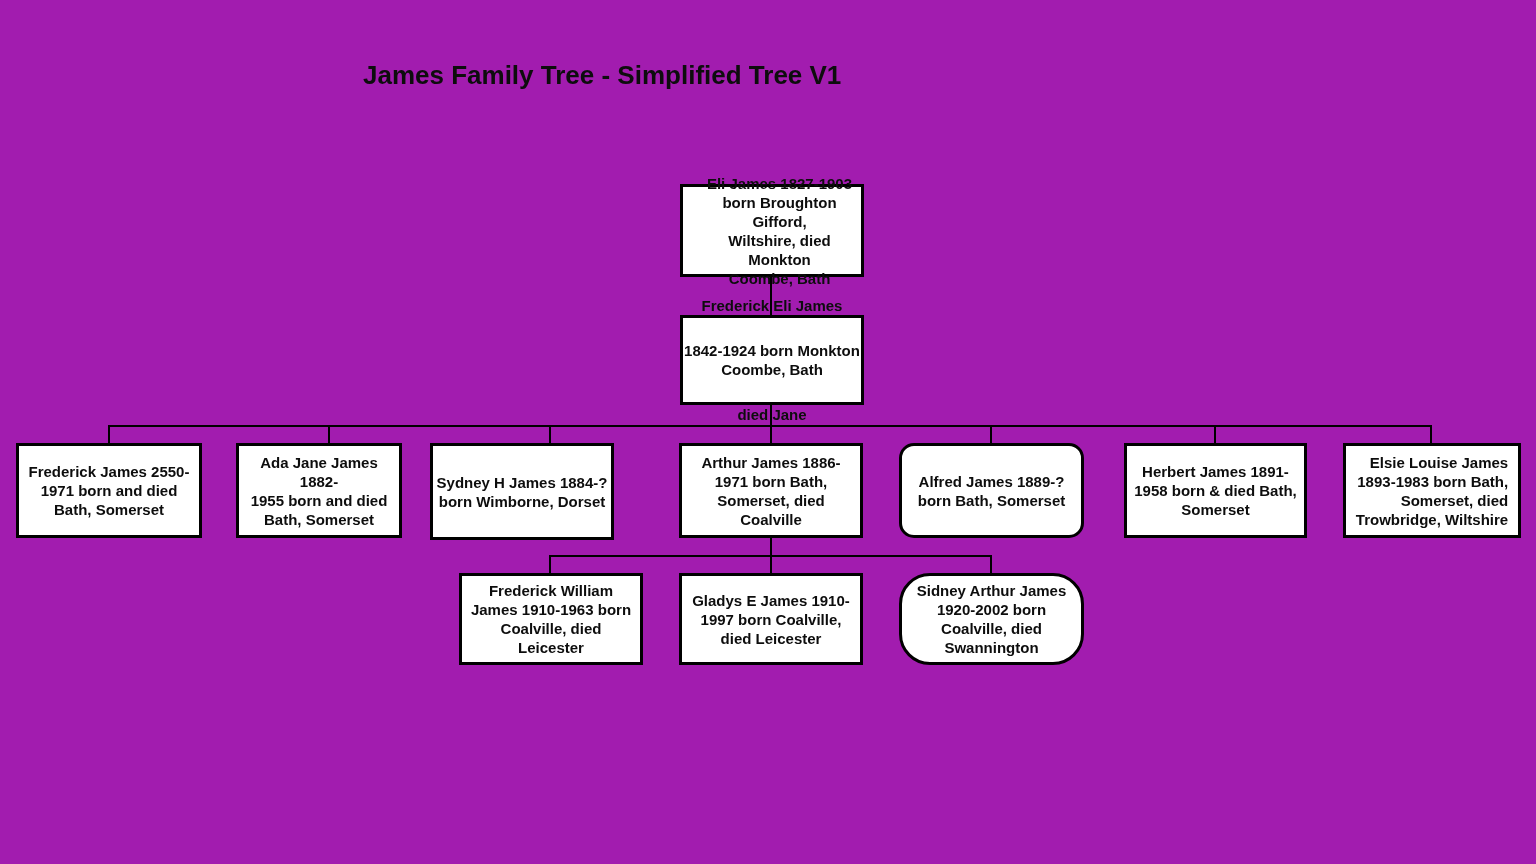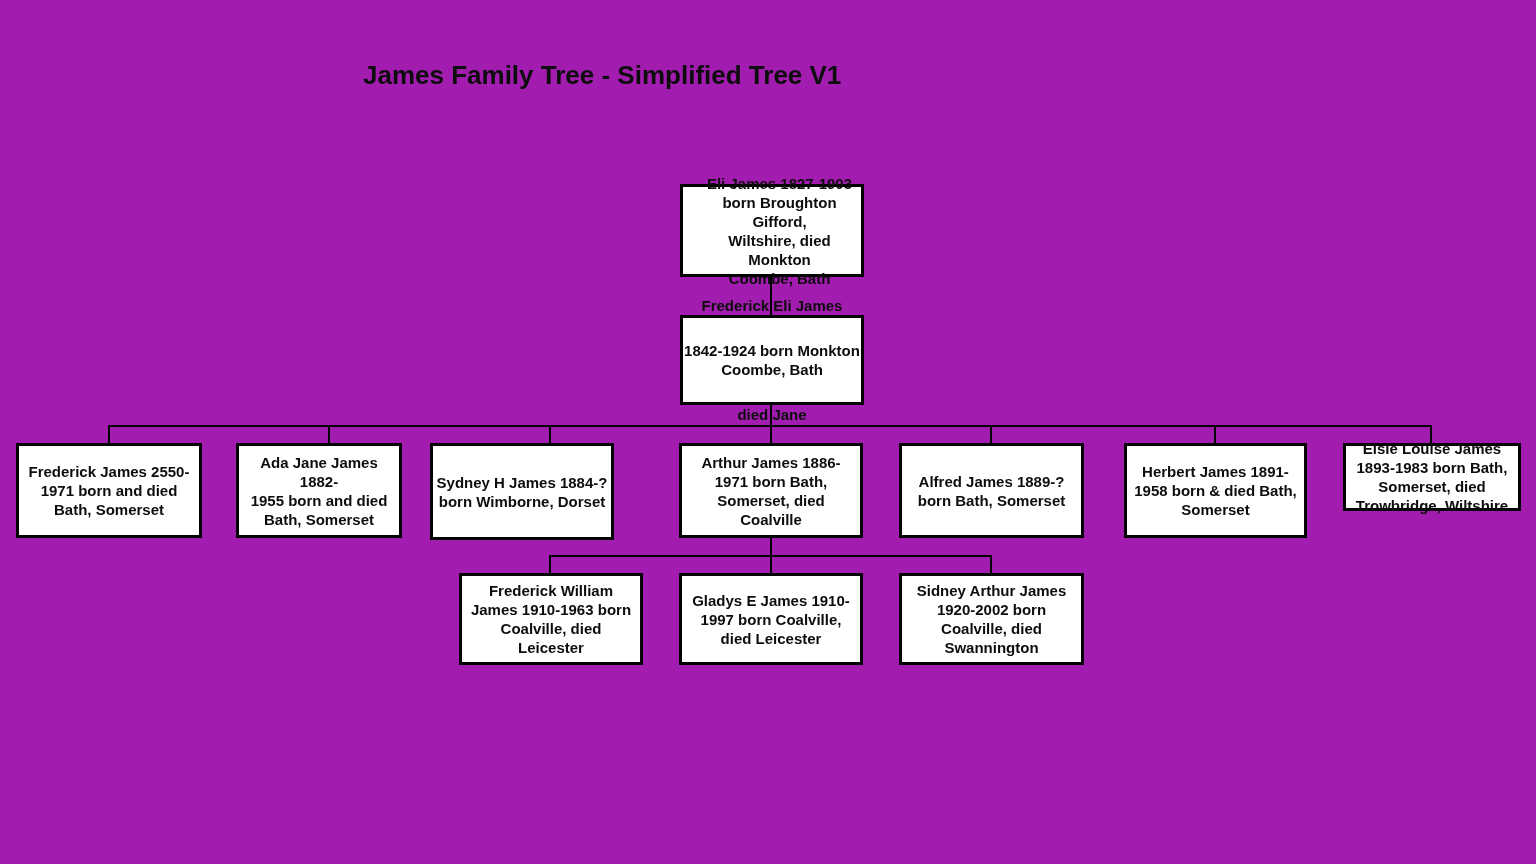--- a/index.html
+++ b/index.html
@@ -91,52 +91,52 @@
 born Wimborne, Dorset</div>
   </div>
 
   <div class="person" style="left:679px; top:443px; width:184px; height:95px;">
     <div class="ptext">Arthur James 1886-
 1971 born Bath,
 Somerset, died
 Coalville</div>
   </div>
 
-  <div class="person" style="left:899px; top:443px; width:185px; height:95px;">
+  <div class="person" style="left:899px; top:443px; width:185px; height:95px;border-radius:15px;">
     <div class="ptext">Alfred James 1889-?
 born Bath, Somerset</div>
   </div>
 
   <div class="person" style="left:1124px; top:443px; width:183px; height:95px;">
     <div class="ptext">Herbert James 1891-
 1958 born &amp; died Bath,
 Somerset</div>
   </div>
 
-  <div class="person" style="left:1343px; top:443px; width:178px; height:68px;">
+  <div class="person" style="left:1343px; top:443px; width:178px; height:95px;text-align:right;">
     <div class="ptext">Elsie Louise James
 1893-1983 born Bath,
 Somerset, died
 Trowbridge, Wiltshire</div>
   </div>
 
   <div class="person" style="left:459px; top:573px; width:184px; height:92px;">
     <div class="ptext">Frederick William
 James 1910-1963 born
 Coalville, died
 Leicester</div>
   </div>
 
   <div class="person" style="left:679px; top:573px; width:184px; height:92px;">
     <div class="ptext">Gladys E James 1910-
 1997 born Coalville,
 died Leicester</div>
   </div>
 
-  <div class="person" style="left:899px; top:573px; width:185px; height:92px;">
+  <div class="person" style="left:899px; top:573px; width:185px; height:92px;border-radius:31px;">
     <div class="ptext">Sidney Arthur James
 1920-2002 born
 Coalville, died
 Swannington</div>
   </div>
 
   <div class="cline" style="left:770px; top:277px; width:2px; height:38px;"></div>
 
   <div class="cline" style="left:770px; top:405px; width:2px; height:21px;"></div>
   <div class="cline" style="left:108px; top:425px; width:1324px; height:2px;"></div>

